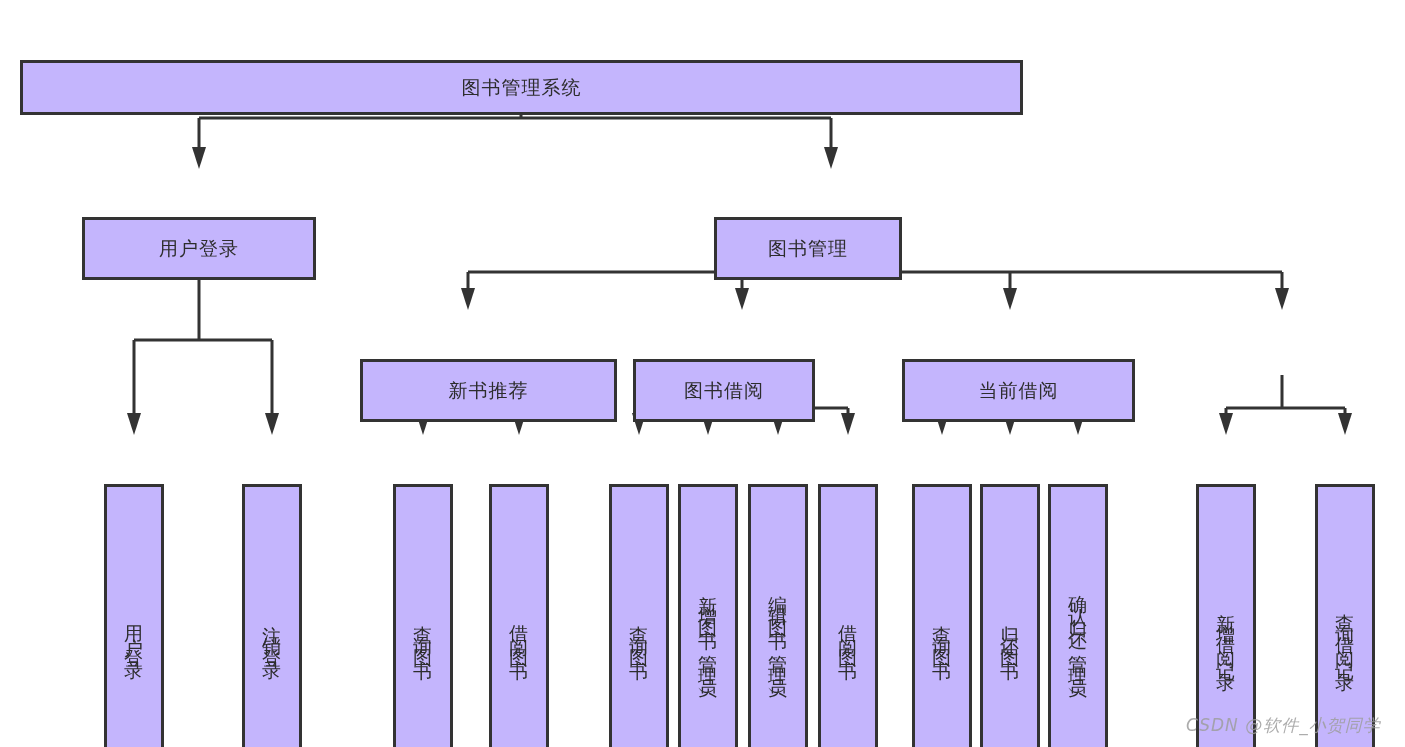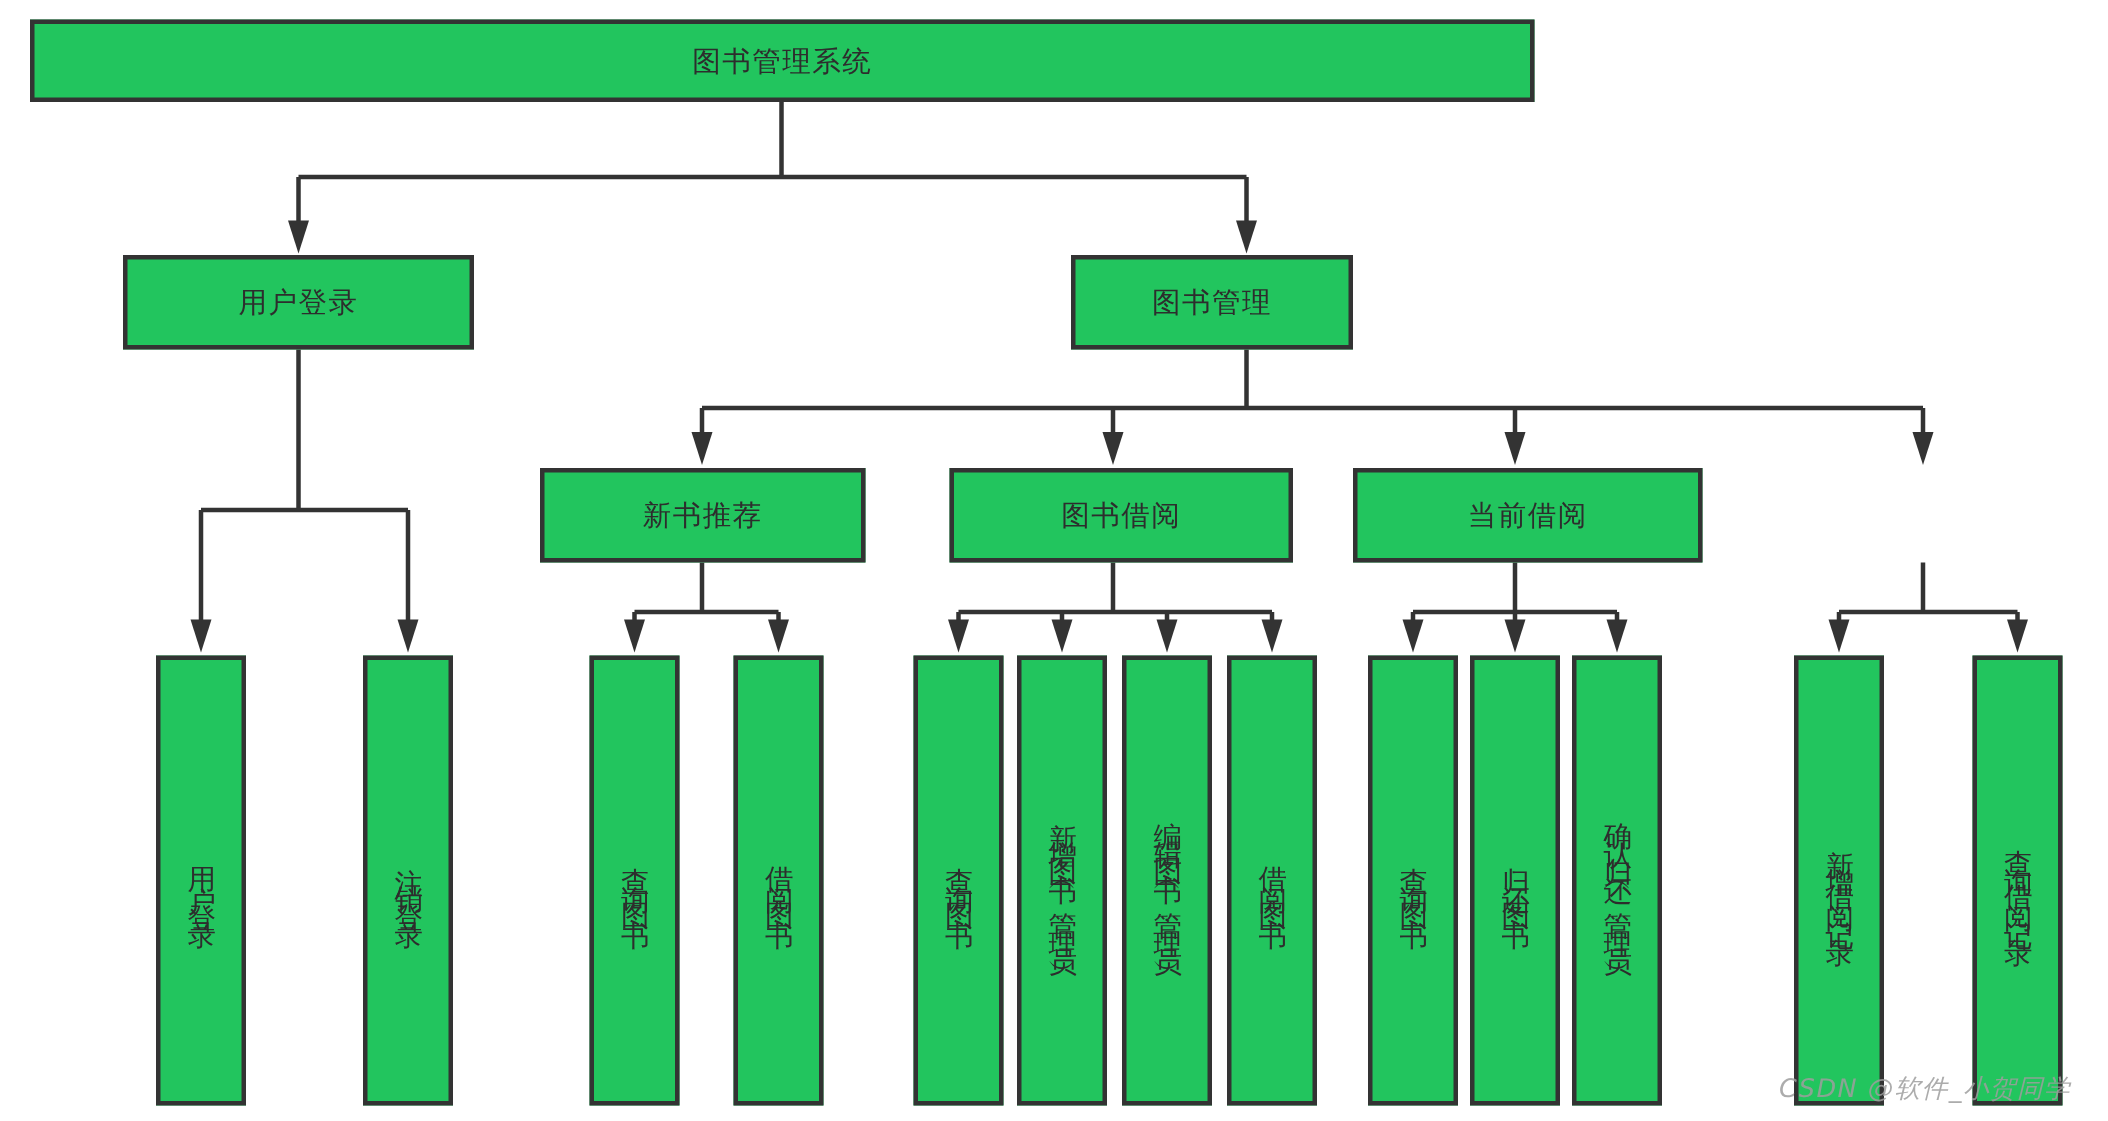--- a/index.html
+++ b/index.html
@@ -18,26 +18,27 @@
   #wires {
     position: absolute;
     left: 0; top: 0;
     width: 1405px; height: 747px;
     z-index: 1;
   }
   .box, .vbox {
     position: absolute;
     box-sizing: border-box;
     border: 3px solid #333333;
-    background: #22c55e;
+    background: #c4b5fd;
     color: #2d2d2d;
     display: flex;
     align-items: center;
     justify-content: center;
     z-index: 2;
+    margin-top: 47px;
   }
   .box {
     font-size: 19px;
     letter-spacing: 1px;
     white-space: nowrap;
   }
   .vbox {
     width: 60px;
     height: 300px;
     top: 437px;
@@ -121,24 +122,24 @@
     <span>图书管理系统</span>
   </div>
 
   <div class="box" style="left:82px; top:170px; width:234px; height:63px;">
     <span>用户登录</span>
   </div>
   <div class="box" style="left:714px; top:170px; width:188px; height:63px;">
     <span>图书管理</span>
   </div>
 
-  <div class="box" style="left:360px; top:312px; width:217px; height:63px;">
+  <div class="box" style="left:360px; top:312px; width:257px; height:63px;">
     <span>新书推荐</span>
   </div>
-  <div class="box" style="left:633px; top:312px; width:229px; height:63px;">
+  <div class="box" style="left:633px; top:312px; width:182px; height:63px;">
     <span>图书借阅</span>
   </div>
   <div class="box" style="left:902px; top:312px; width:233px; height:63px;">
     <span>当前借阅</span>
   </div>
 
   <div class="vbox" style="left:104px;">
     <span class="vtext">用户登录</span>
   </div>
   <div class="vbox" style="left:242px;">

